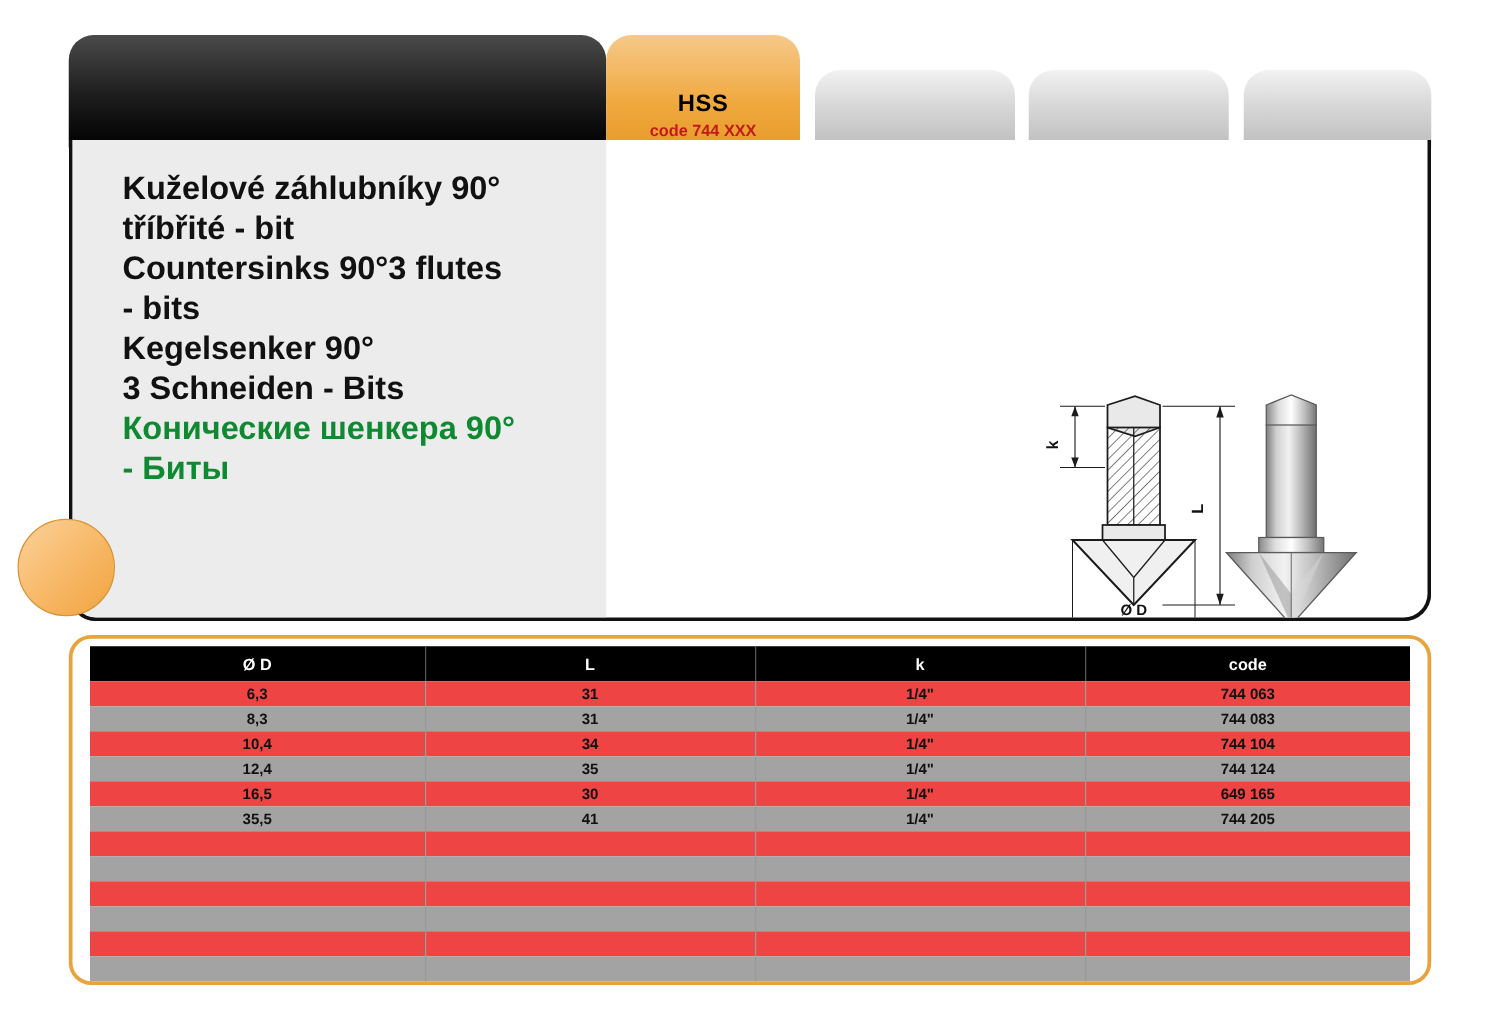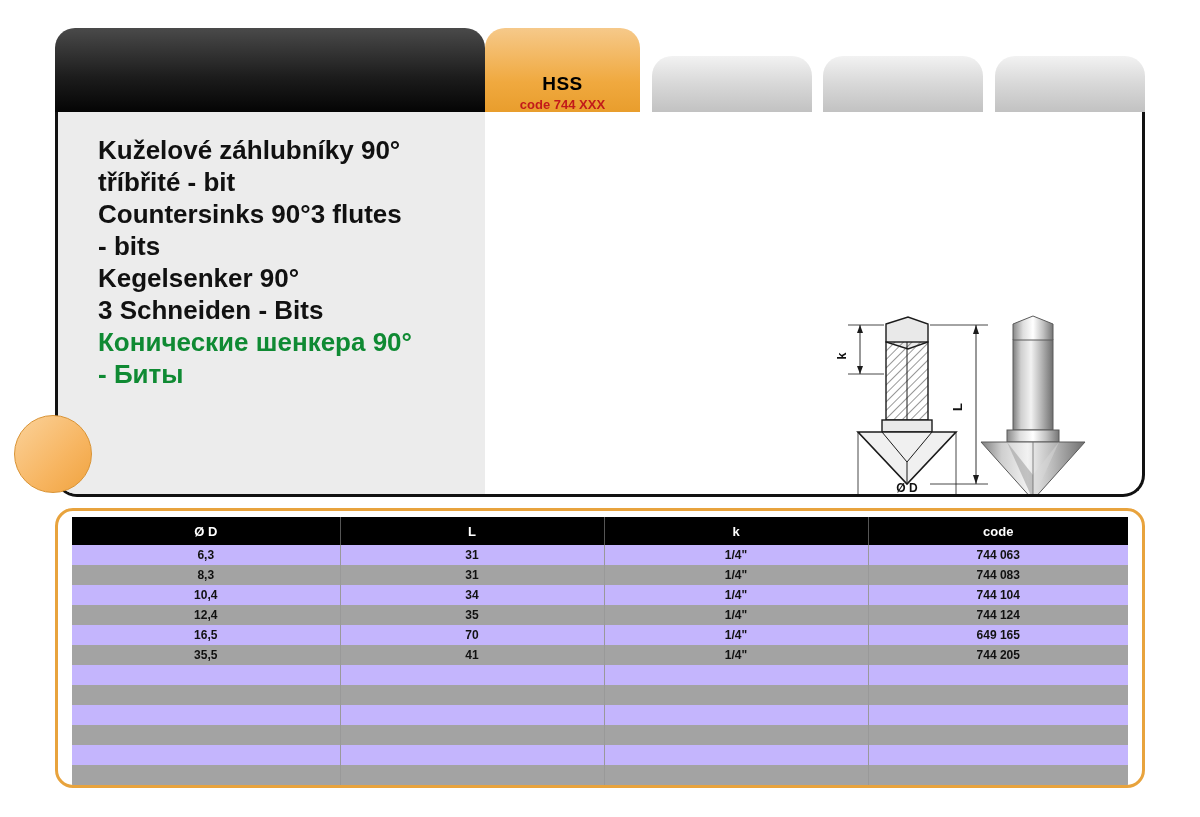--- a/index.html
+++ b/index.html
@@ -154,21 +154,21 @@
   table.spec th:last-child { border-right: none; }
   table.spec td {
     text-align: center;
     font-size: 12px;
     font-weight: bold;
     color: #111;
     height: 18px;
     border-right: 1px solid #999;
   }
   table.spec td:last-child { border-right: none; }
-  table.spec tr.odd td { background: #c4b5fd; }
+  table.spec tr.odd td { background: #ef4444; }
   table.spec tr.even td { background: #a3a3a3; }
   table.spec tr.blank td { height: 18px; }
   .col-a { width: 268px; }
   .col-b { width: 264px; }
   .col-c { width: 264px; }
   .col-d { width: 260px; }
 </style>
 </head>
 <body>
 
@@ -301,21 +301,21 @@
           <td>744 104</td>
         </tr>
         <tr class="even">
           <td>12,4</td>
           <td>35</td>
           <td>1/4"</td>
           <td>744 124</td>
         </tr>
         <tr class="odd">
           <td>16,5</td>
-          <td>70</td>
+          <td>30</td>
           <td>1/4"</td>
           <td>649 165</td>
         </tr>
         <tr class="even">
           <td>35,5</td>
           <td>41</td>
           <td>1/4"</td>
           <td>744 205</td>
         </tr>
         <tr class="odd blank">

